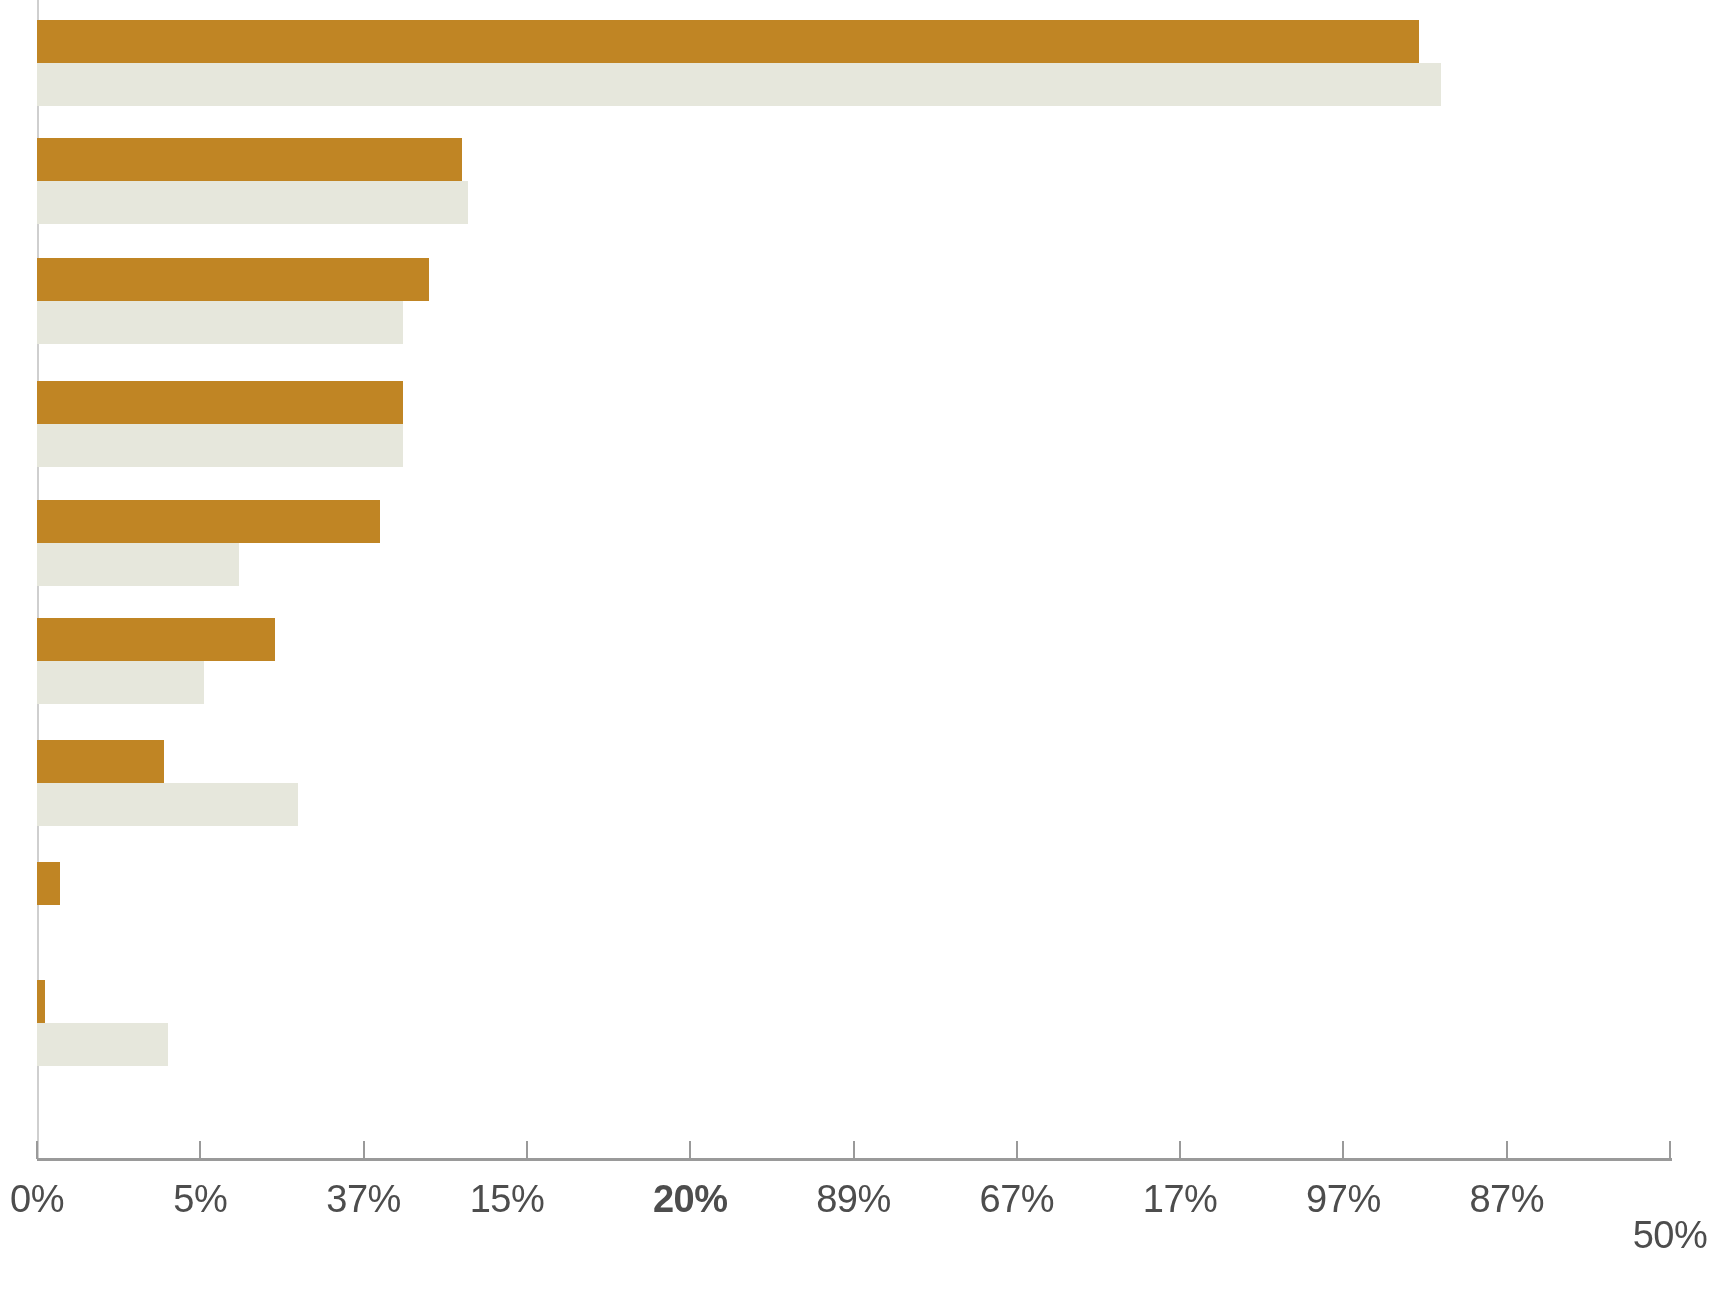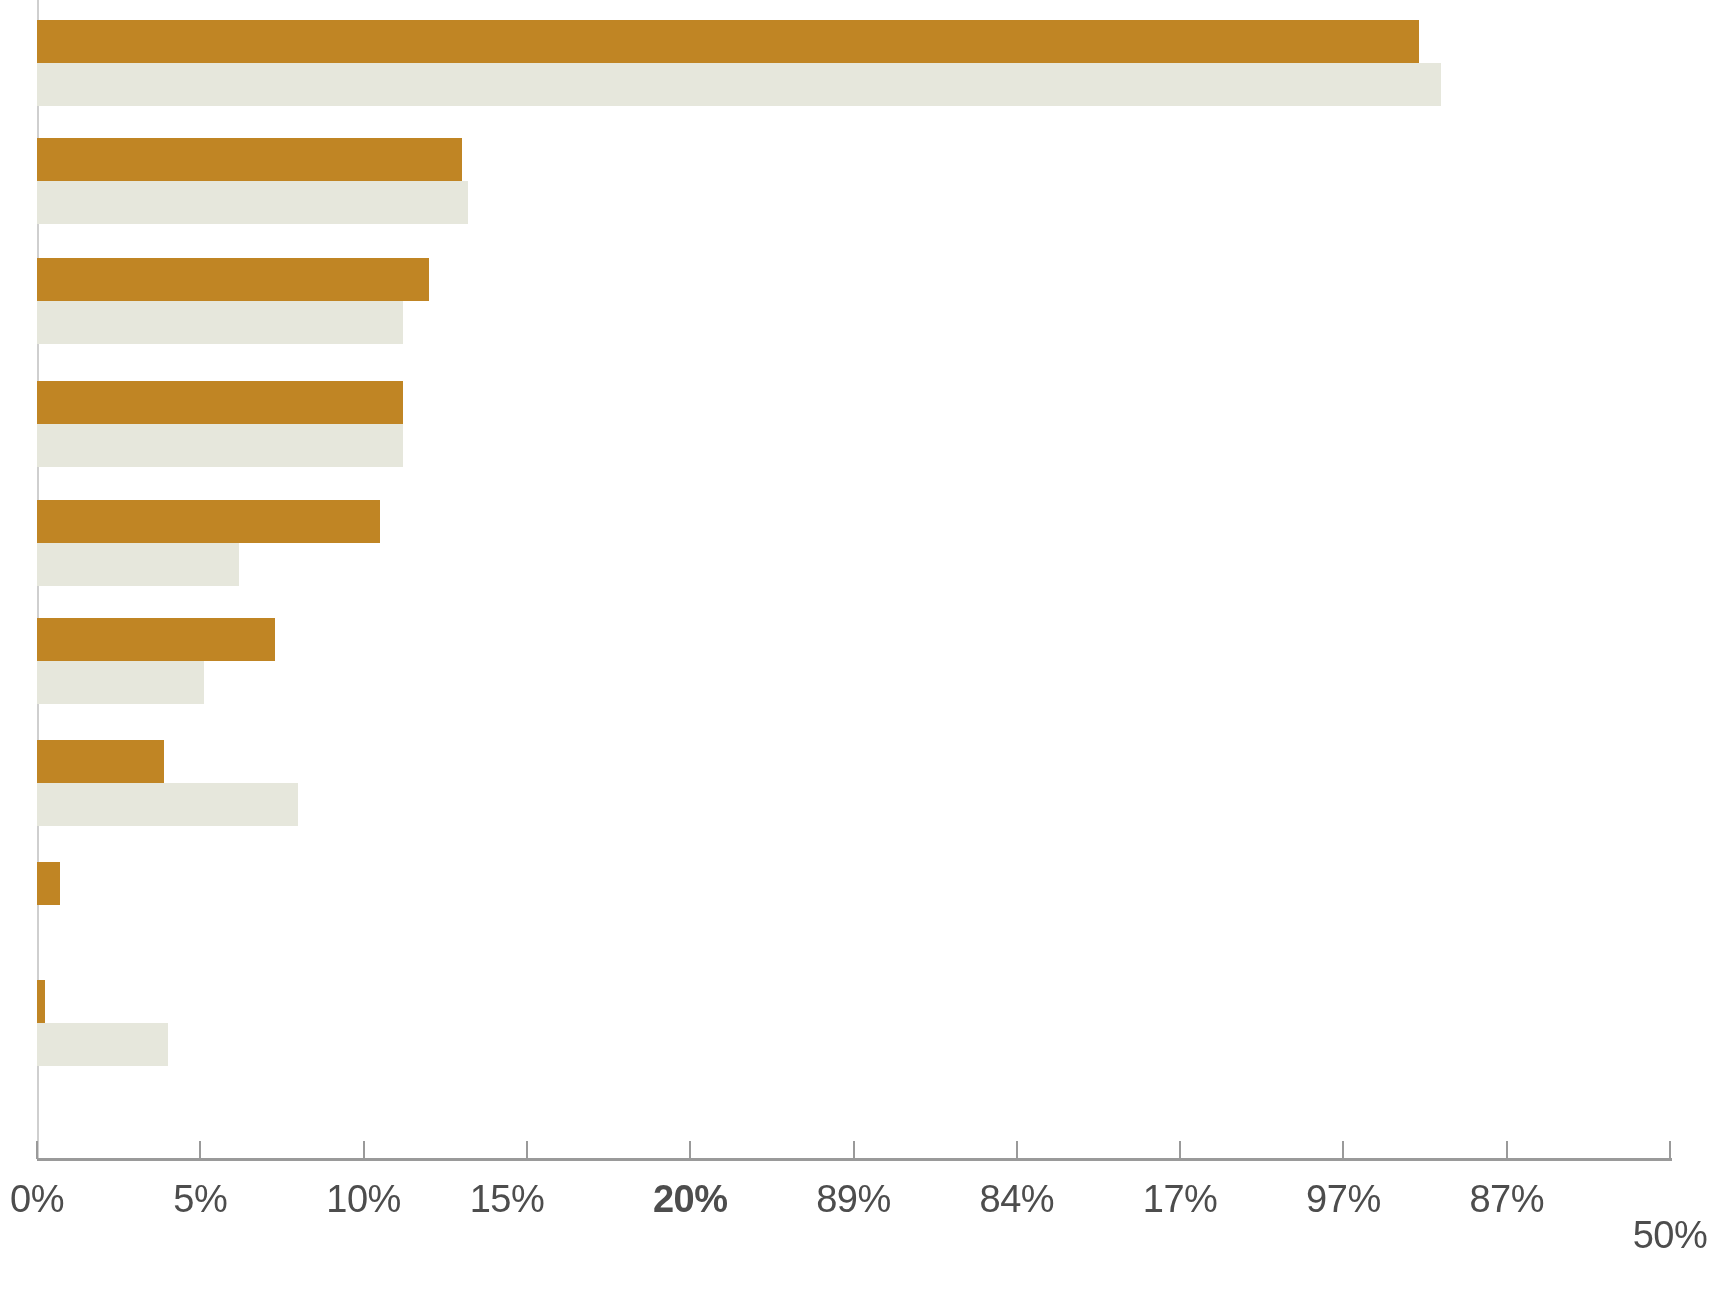--- a/index.html
+++ b/index.html
@@ -117,29 +117,29 @@
         <div class="bar series-0" title="0.25%" style="top: 0px; left: 37px; width: 8.165px; background: rgb(192, 133, 36); height: 43px;"></div>
         <div class="bar series-1" title="4%" style="top: 43px; left: 37px; width: 130.64px; background: rgb(230, 231, 220); height: 43px;"></div>
       </div>
     </div>
   <div id="ticks-layer">
       <div class="tick-mark" style="left: 36px;"></div>
       <div class="tick-label" style="left: 37px;">0%</div>
       <div class="tick-mark" style="left: 199.3px;"></div>
       <div class="tick-label" style="left: 200.3px;">5%</div>
       <div class="tick-mark" style="left: 362.6px;"></div>
-      <div class="tick-label" style="left: 363.6px;">10%</div>
+      <div class="tick-label" style="left: 363.6px;">37%</div>
       <div class="tick-mark" style="left: 525.9px;"></div>
       <div class="tick-label" style="left: 507px;">15%</div>
       <div class="tick-mark" style="left: 689.2px;"></div>
       <div class="tick-label" style="left: 690.2px; font-weight: bold;">20%</div>
       <div class="tick-mark" style="left: 852.5px;"></div>
       <div class="tick-label" style="left: 853.5px;">89%</div>
       <div class="tick-mark" style="left: 1015.8px;"></div>
-      <div class="tick-label" style="left: 1016.8px;">84%</div>
+      <div class="tick-label" style="left: 1016.8px;">67%</div>
       <div class="tick-mark" style="left: 1179.1px;"></div>
       <div class="tick-label" style="left: 1180.1px;">17%</div>
       <div class="tick-mark" style="left: 1342.4px;"></div>
       <div class="tick-label" style="left: 1343.4px;">97%</div>
       <div class="tick-mark" style="left: 1505.7px;"></div>
       <div class="tick-label" style="left: 1506.7px;">87%</div>
       <div class="tick-mark" style="left: 1669px;"></div>
       <div class="tick-label" style="left: 1670px; margin-top: 36px;">50%</div>
     </div>
 

